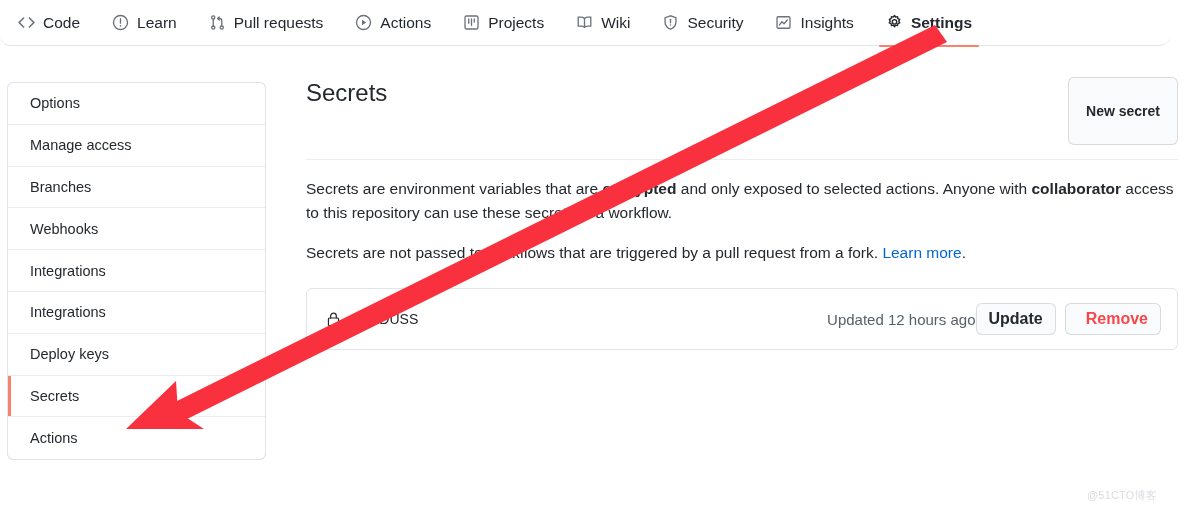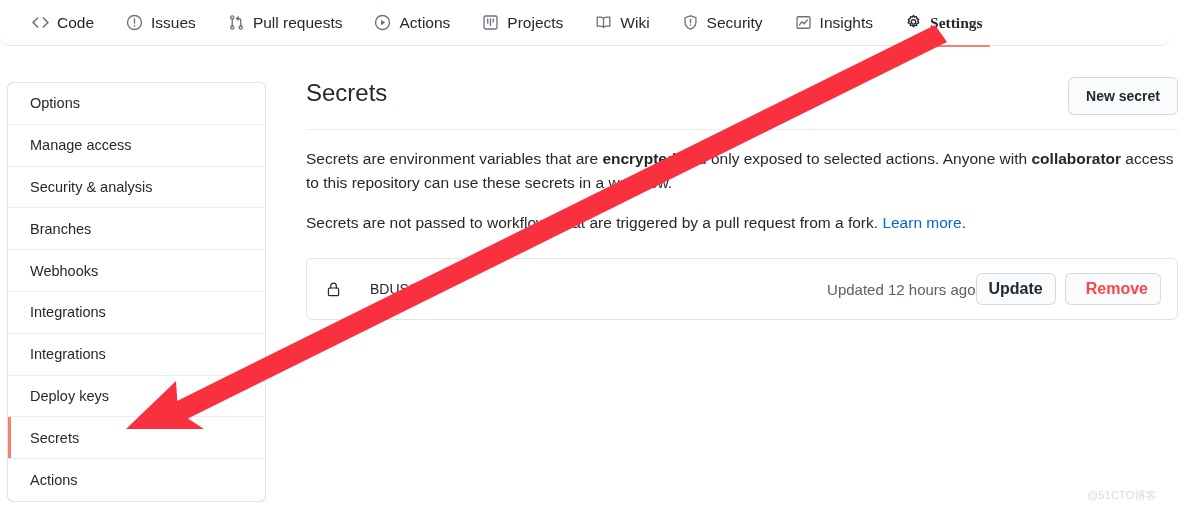--- a/index.html
+++ b/index.html
@@ -20,21 +20,21 @@
   
   .repo-nav {
     position: absolute;
     left: 0; top: 0;
     width: 1170px;
     height: 46px;
     border-bottom: 1px solid #e1e4e8;
     box-sizing: border-box;
     display: flex;
     align-items: center;
-    padding-left: 16px;
+    padding-left: 2px;
     border-radius: 10px;
   }
   .nav-tab {
     display: flex;
     align-items: center;
     gap: 8px;
     height: 46px;
     padding: 0 16px;
     font-size: 15.5px;
     color: #24292e;
@@ -48,21 +48,20 @@
     align-items: center;
     justify-content: center;
     width: 17px;
     height: 17px;
     color: #6a737d;
     flex: 0 0 auto;
   }
   .nav-tab .nav-icon svg { display: block; }
   .nav-tab.selected {
     font-weight: bold;
-    font-family: Liberation Serif, serif;
   }
   .nav-tab.selected .nav-icon { color: #24292e; }
   .nav-tab.selected::after {
     content: "";
     position: absolute;
     left: 9px;
     right: 9px;
     bottom: -1px;
     height: 2px;
     background: #f9826c;
@@ -140,21 +139,21 @@
     font-weight: bold;
     color: #24292e;
     background: #fafbfc;
     border: 1px solid rgba(27,31,35,0.15);
     border-radius: 6px;
     padding: 7px 16px;
     line-height: 20px;
     cursor: pointer;
     white-space: nowrap;
   }
-  .btn-new { padding: 8px 17px; margin-top: 1px; }
+  .btn-new { padding: 23px 17px; margin-top: 1px; }
   .btn-sm {
     font-size: 16px;
     padding: 5px 12px;
     line-height: 20px;
   }
   .btn-danger { color: #fa4549; padding-left: 20px; }
 
   .desc {
     font-size: 15.5px;
     line-height: 24px;
@@ -245,21 +244,21 @@
   </div>
 
   <div class="nav-tab">
     <span class="nav-icon">
       <svg width="17" height="17" viewBox="0 0 16 16" fill="none" stroke="currentColor" stroke-width="1.3" aria-hidden="true">
         <circle cx="8" cy="8" r="6.6"></circle>
         <path d="M8 4.4v4.2" stroke-linecap="round"></path>
         <circle cx="8" cy="11.2" r="0.75" fill="currentColor" stroke="none"></circle>
       </svg>
     </span>
-    <span>Issues</span>
+    <span>Learn</span>
   </div>
 
   <div class="nav-tab">
     <span class="nav-icon">
       <svg width="17" height="17" viewBox="0 0 16 16" fill="none" stroke="currentColor" stroke-width="1.25" aria-hidden="true">
         <circle cx="4" cy="3.2" r="1.5"></circle>
         <circle cx="4" cy="12.8" r="1.5"></circle>
         <circle cx="12" cy="12.8" r="1.5"></circle>
         <path d="M4 4.8v6.4" stroke-linecap="round"></path>
         <path d="M12 11.3V6.2a2 2 0 0 0-2-2H8.2" stroke-linecap="round"></path>
@@ -334,23 +333,20 @@
 </div>
 
 <div class="page-body">
 
   <div class="sidebar">
     <div class="side-item">
       <span>Options</span>
     </div>
     <div class="side-item">
       <span>Manage access</span>
-    </div>
-    <div class="side-item">
-      <span>Security &amp; analysis</span>
     </div>
     <div class="side-item">
       <span>Branches</span>
     </div>
     <div class="side-item">
       <span>Webhooks</span>
     </div>
     <div class="side-item">
       <span>Integrations</span>
     </div>

